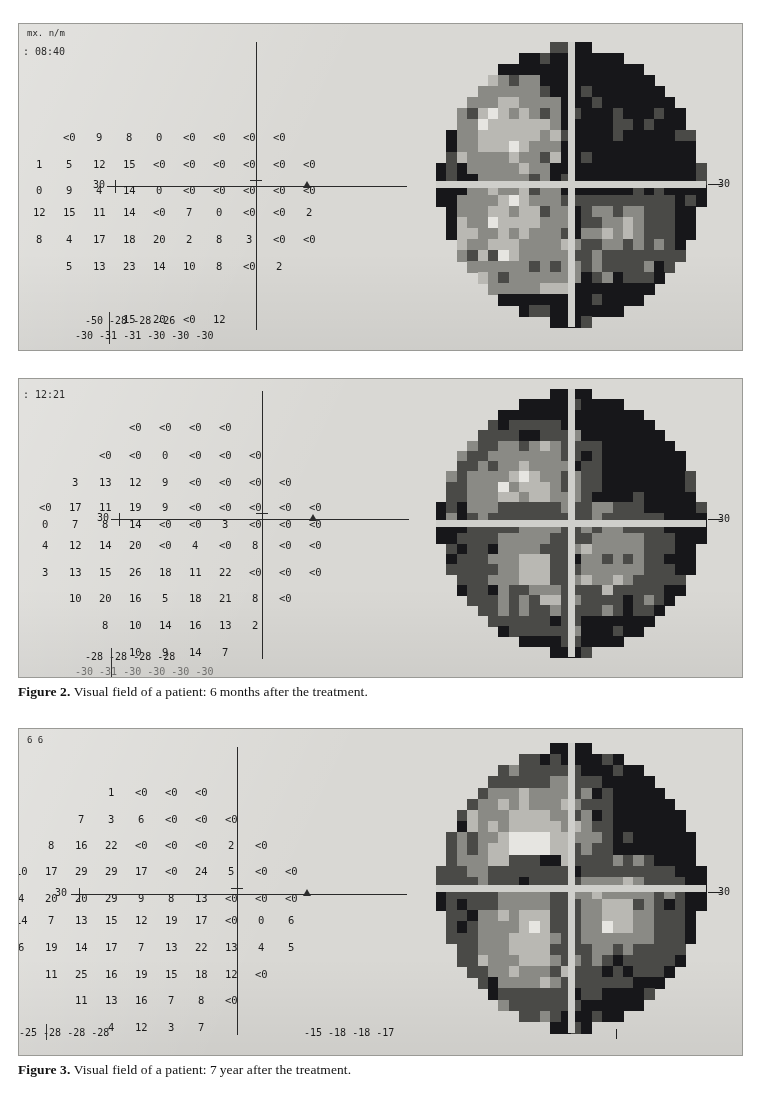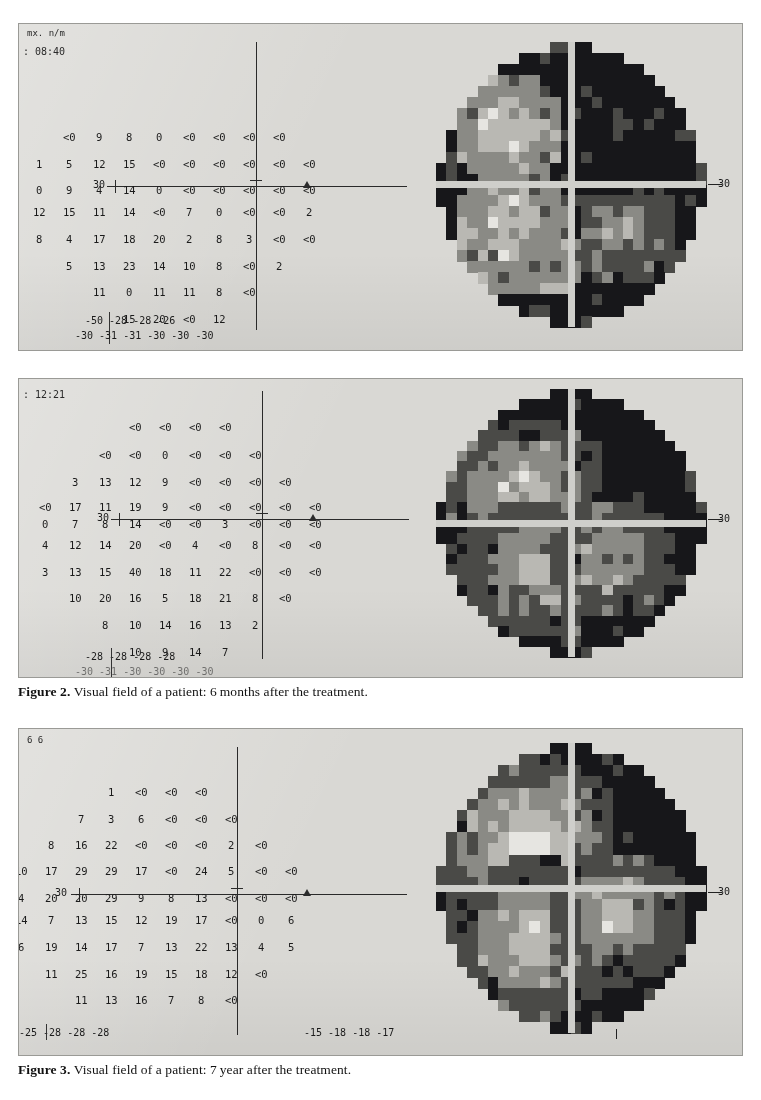--- a/index.html
+++ b/index.html
@@ -134,23 +134,20 @@
           <span class="cell">0</span><span class="cell">9</span><span class="cell">4</span><span class="cell">14</span><span class="cell">0</span><span class="cell">&lt;0</span><span class="cell">&lt;0</span><span class="cell">&lt;0</span><span class="cell">&lt;0</span><span class="cell">&lt;0</span>
         </div>
         <div class="numrow" style="left:-58px;top:170px;">
           <span class="cell">12</span><span class="cell">15</span><span class="cell">11</span><span class="cell">14</span><span class="cell">&lt;0</span><span class="cell">7</span><span class="cell">0</span><span class="cell">&lt;0</span><span class="cell">&lt;0</span><span class="cell">2</span>
         </div>
         <div class="numrow" style="left:-58px;top:197px;">
           <span class="cell">8</span><span class="cell">4</span><span class="cell">17</span><span class="cell">18</span><span class="cell">20</span><span class="cell">2</span><span class="cell">8</span><span class="cell">3</span><span class="cell">&lt;0</span><span class="cell">&lt;0</span>
         </div>
         <div class="numrow" style="left:-28px;top:224px;">
           <span class="cell">5</span><span class="cell">13</span><span class="cell">23</span><span class="cell">14</span><span class="cell">10</span><span class="cell">8</span><span class="cell">&lt;0</span><span class="cell">2</span>
-        </div>
-        <div class="numrow" style="left:2px;top:250px;">
-          <span class="cell">11</span><span class="cell">0</span><span class="cell">11</span><span class="cell">11</span><span class="cell">8</span><span class="cell">&lt;0</span>
         </div>
         <div class="numrow" style="left:32px;top:277px;">
           <span class="cell">15</span><span class="cell">20</span><span class="cell">&lt;0</span><span class="cell">12</span>
         </div>
 
         <div class="bottomnums" style="left:66px;top:291px;">-50 -28 -28 -26</div>
         <div class="bottomsep" style="left:90px;top:288px;height:32px;"></div>
         <div class="bottomnums" style="left:56px;top:306px;">-30 -31 -31 -30 -30 -30</div>
       </div>
 
@@ -690,21 +687,21 @@
         <div class="numrow" style="left:-52px;top:110px;">
           <span class="cell">&lt;0</span><span class="cell">17</span><span class="cell">11</span><span class="cell">19</span><span class="cell">9</span><span class="cell">&lt;0</span><span class="cell">&lt;0</span><span class="cell">&lt;0</span><span class="cell">&lt;0</span><span class="cell">&lt;0</span>
         </div>
         <div class="numrow" style="left:-52px;top:127px;">
           <span class="cell">0</span><span class="cell">7</span><span class="cell">8</span><span class="cell">14</span><span class="cell">&lt;0</span><span class="cell">&lt;0</span><span class="cell">3</span><span class="cell">&lt;0</span><span class="cell">&lt;0</span><span class="cell">&lt;0</span>
         </div>
         <div class="numrow" style="left:-52px;top:148px;">
           <span class="cell">4</span><span class="cell">12</span><span class="cell">14</span><span class="cell">20</span><span class="cell">&lt;0</span><span class="cell">4</span><span class="cell">&lt;0</span><span class="cell">8</span><span class="cell">&lt;0</span><span class="cell">&lt;0</span>
         </div>
         <div class="numrow" style="left:-52px;top:175px;">
-          <span class="cell">3</span><span class="cell">13</span><span class="cell">15</span><span class="cell">40</span><span class="cell">18</span><span class="cell">11</span><span class="cell">22</span><span class="cell">&lt;0</span><span class="cell">&lt;0</span><span class="cell">&lt;0</span>
+          <span class="cell">3</span><span class="cell">13</span><span class="cell">15</span><span class="cell">26</span><span class="cell">18</span><span class="cell">11</span><span class="cell">22</span><span class="cell">&lt;0</span><span class="cell">&lt;0</span><span class="cell">&lt;0</span>
         </div>
         <div class="numrow" style="left:-22px;top:201px;">
           <span class="cell">10</span><span class="cell">20</span><span class="cell">16</span><span class="cell">5</span><span class="cell">18</span><span class="cell">21</span><span class="cell">8</span><span class="cell">&lt;0</span>
         </div>
         <div class="numrow" style="left:8px;top:228px;">
           <span class="cell">8</span><span class="cell">10</span><span class="cell">14</span><span class="cell">16</span><span class="cell">13</span><span class="cell">2</span>
         </div>
         <div class="numrow" style="left:38px;top:255px;">
           <span class="cell">10</span><span class="cell">9</span><span class="cell">14</span><span class="cell">7</span>
         </div>
@@ -1261,20 +1258,23 @@
           <span class="cell">14</span><span class="cell">7</span><span class="cell">13</span><span class="cell">15</span><span class="cell">12</span><span class="cell">19</span><span class="cell">17</span><span class="cell">&lt;0</span><span class="cell">0</span><span class="cell">6</span>
         </div>
         <div class="numrow" style="left:-76px;top:200px;">
           <span class="cell">6</span><span class="cell">19</span><span class="cell">14</span><span class="cell">17</span><span class="cell">7</span><span class="cell">13</span><span class="cell">22</span><span class="cell">13</span><span class="cell">4</span><span class="cell">5</span>
         </div>
         <div class="numrow" style="left:-46px;top:227px;">
           <span class="cell">11</span><span class="cell">25</span><span class="cell">16</span><span class="cell">19</span><span class="cell">15</span><span class="cell">18</span><span class="cell">12</span><span class="cell">&lt;0</span>
         </div>
         <div class="numrow" style="left:-16px;top:253px;">
           <span class="cell">11</span><span class="cell">13</span><span class="cell">16</span><span class="cell">7</span><span class="cell">8</span><span class="cell">&lt;0</span>
+        </div>
+        <div class="numrow" style="left:14px;top:280px;">
+          <span class="cell">4</span><span class="cell">12</span><span class="cell">3</span><span class="cell">7</span>
         </div>
 
         <div class="bottomnums" style="left:0px;top:298px;">-25 -28 -28 -28</div>
         <div class="bottomsep" style="left:27px;top:295px;height:16px;"></div>
         <div class="bottomnums" style="left:285px;top:298px;">-15 -18 -18 -17</div>
       </div>
 
       <div class="mappanel">
         <div class="mapwrap" id="map3" style="left:20px;top:14px;width:270px;height:290px;">
             <div class="mapcell" style="left:114.23px;top:0.00px;width:10.98px;height:11.75px;background:#17171a;"></div>

